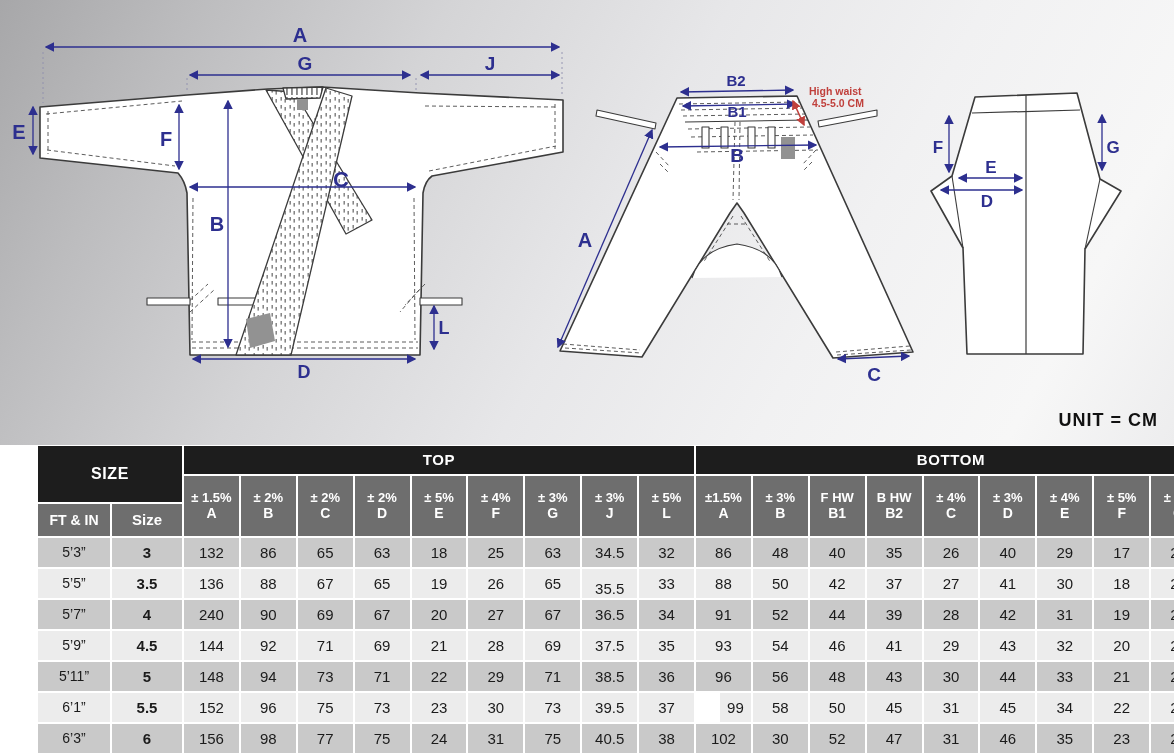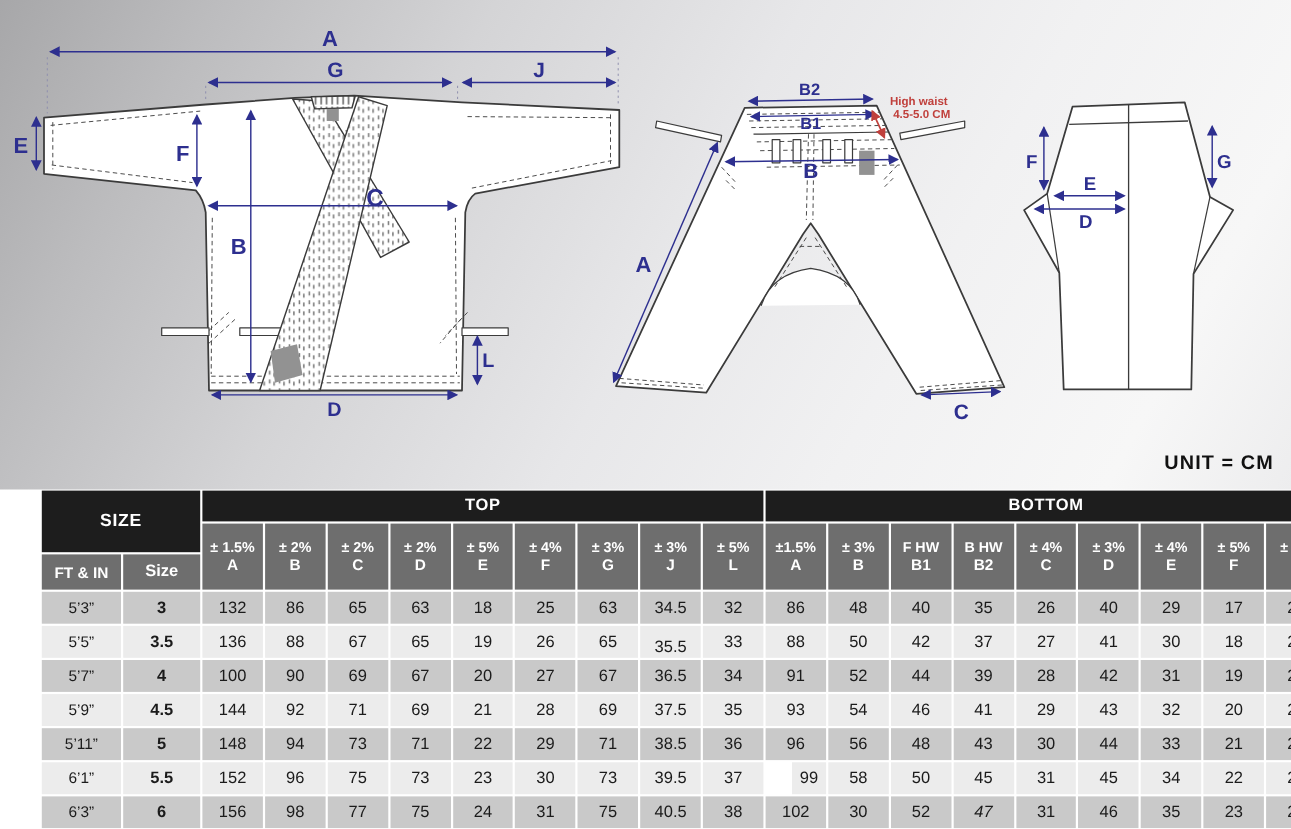--- a/index.html
+++ b/index.html
@@ -398,21 +398,21 @@
     <div class="cell data even" style="grid-area: 5 / 20;">
       <div>22</div>
     </div>
     <div class="cell data ftin odd" style="grid-area: 6 / 1;">
       <div>5’7”</div>
     </div>
     <div class="cell data sizec odd" style="grid-area: 6 / 2;">
       <div>4</div>
     </div>
     <div class="cell data odd" style="grid-area: 6 / 3;">
-      <div>100</div>
+      <div>240</div>
     </div>
     <div class="cell data odd" style="grid-area: 6 / 4;">
       <div>90</div>
     </div>
     <div class="cell data odd" style="grid-area: 6 / 5;">
       <div>69</div>
     </div>
     <div class="cell data odd" style="grid-area: 6 / 6;">
       <div>67</div>
     </div>
@@ -673,21 +673,21 @@
     </div>
     <div class="cell data odd" style="grid-area: 10 / 12;">
       <div>102</div>
     </div>
     <div class="cell data odd" style="grid-area: 10 / 13;">
       <div>30</div>
     </div>
     <div class="cell data odd" style="grid-area: 10 / 14;">
       <div>52</div>
     </div>
-    <div class="cell data odd" style="grid-area: 10 / 15; font-style: italic;">
+    <div class="cell data odd" style="grid-area: 10 / 15;">
       <div>47</div>
     </div>
     <div class="cell data odd" style="grid-area: 10 / 16;">
       <div>31</div>
     </div>
     <div class="cell data odd" style="grid-area: 10 / 17;">
       <div>46</div>
     </div>
     <div class="cell data odd" style="grid-area: 10 / 18;">
       <div>35</div>

